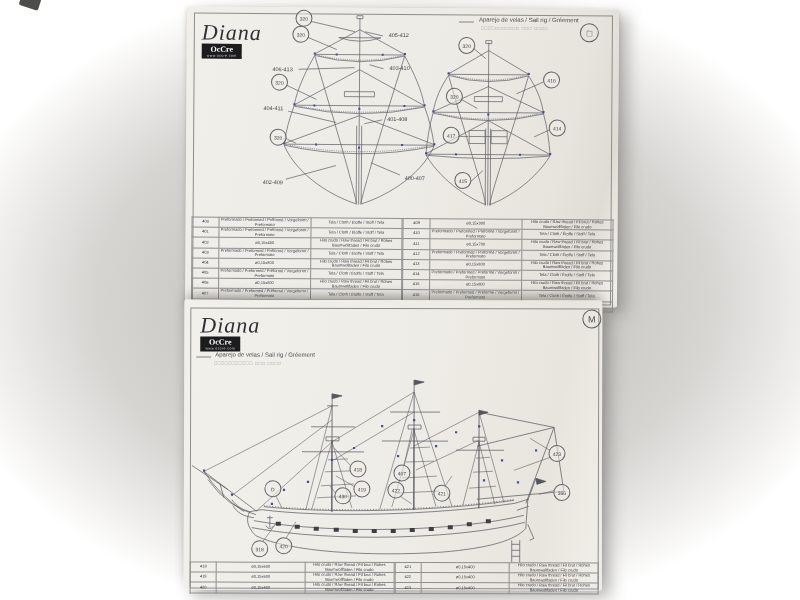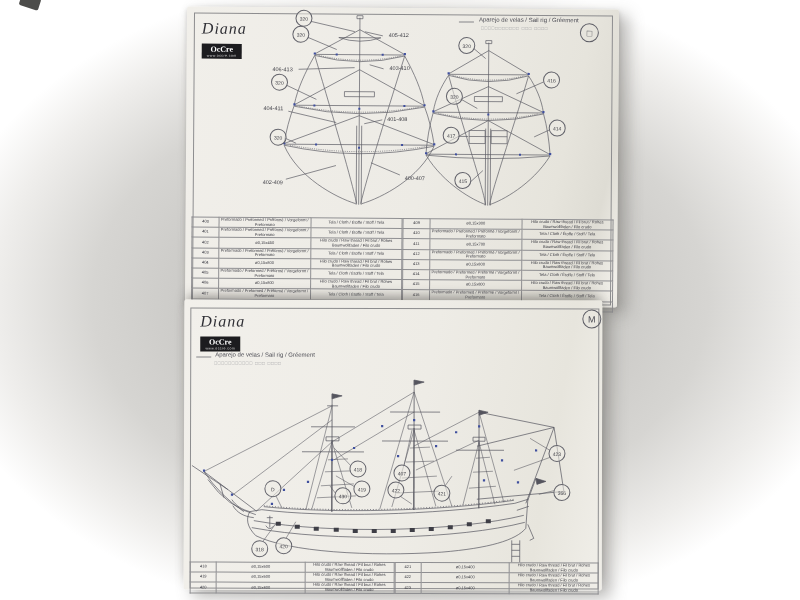--- a/index.html
+++ b/index.html
@@ -10,21 +10,21 @@
   .sheet{position:absolute;border-radius:2px;}
   .sheet-top{left:186px;top:8px;width:432px;height:298px;transform:rotate(0.4deg);
     background:linear-gradient(103deg,#f1efea 0%,#edebe5 55%,#e6e4dc 82%,#dedcd4 92%,#f0eee8 98%);
     box-shadow:9px 6px 16px rgba(108,106,102,.45), 0 2px 5px rgba(120,118,114,.35);}
   .sheet-bottom{left:184px;top:300px;width:418px;height:290px;transform:rotate(0.15deg);
     background:linear-gradient(100deg,#f2f0eb 0%,#eeece6 55%,#e7e5dd 84%,#efede7 97%);
     box-shadow:0 -7px 11px -3px rgba(85,83,79,.5), 9px 8px 16px rgba(108,106,102,.45);}
   .frame{position:absolute;border:1px solid #8d8d8f;pointer-events:none;}
   .sheet-top .frame{left:7px;top:6px;right:6px;bottom:2px;}
   .sheet-bottom .frame{left:6px;top:8px;right:3px;bottom:1px;}
-  .title{position:absolute;font-family:"Liberation Serif",serif;font-style:italic;font-size:16px;color:#2f2f35;letter-spacing:1px;}
+  .title{position:absolute;font-family:"Liberation Serif",serif;font-style:italic;font-size:22px;color:#2f2f35;letter-spacing:1px;}
   .logo{position:absolute;width:36px;background:#1c1c1f;color:#fff;text-align:center;padding:1px 2px 1px 2px;}
   .logo .brand{font-family:"Liberation Serif",serif;font-size:8px;font-weight:bold;display:block;line-height:9px;}
   .logo .url{font-size:3.5px;color:#d8d8d8;display:block;letter-spacing:.4px;line-height:4px;}
   .hdr-line{position:absolute;height:1px;background:#86868a;}
   .hdr-text{position:absolute;font-size:6px;color:#4c4c54;white-space:nowrap;}
   .hdr-sub{position:absolute;font-size:4.5px;color:#9a9a9e;letter-spacing:.8px;white-space:nowrap;}
   .sheet-circle{position:absolute;width:17px;height:17px;border:1.2px solid #5e5e66;border-radius:50%;
     display:flex;align-items:center;justify-content:center;font-size:9px;color:#4a4a52;}
   .diagram{position:absolute;left:0;top:0;}
   .callout{position:absolute;width:15px;height:15px;border:1px solid #63636b;border-radius:50%;

